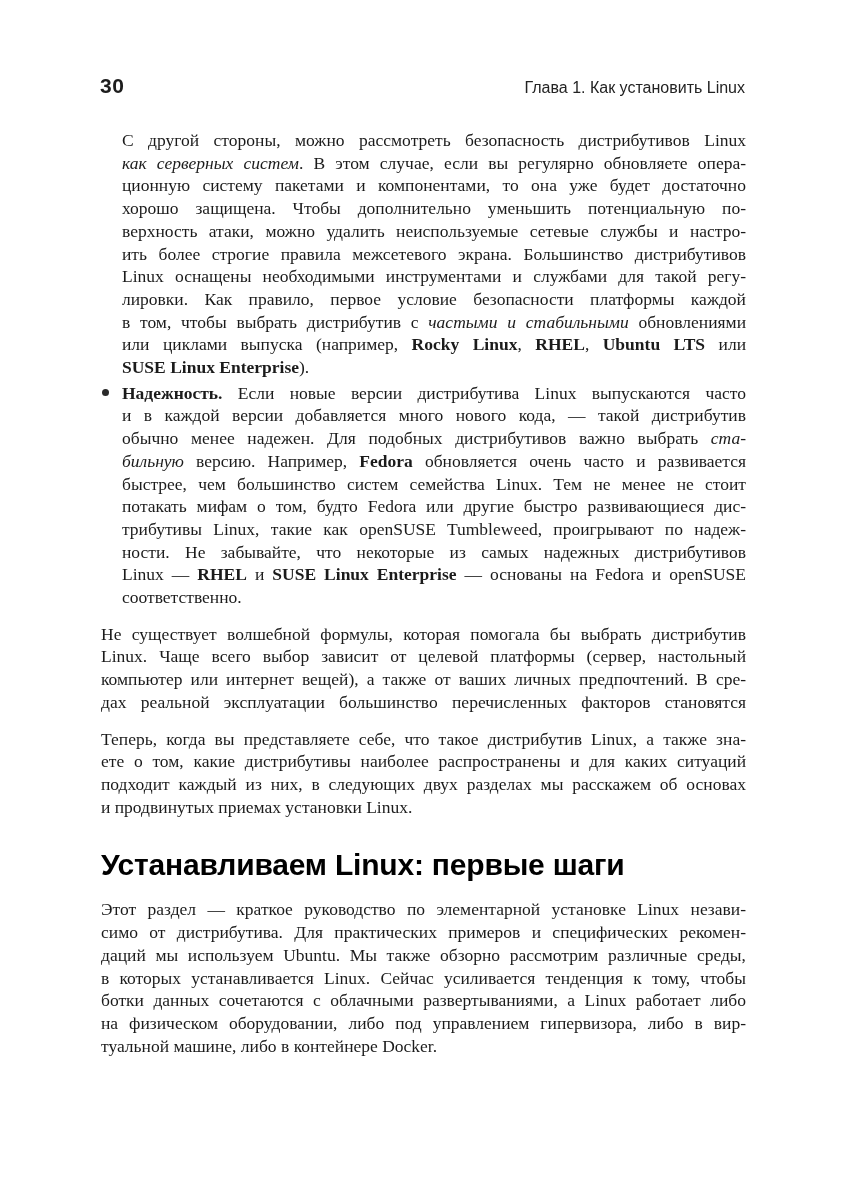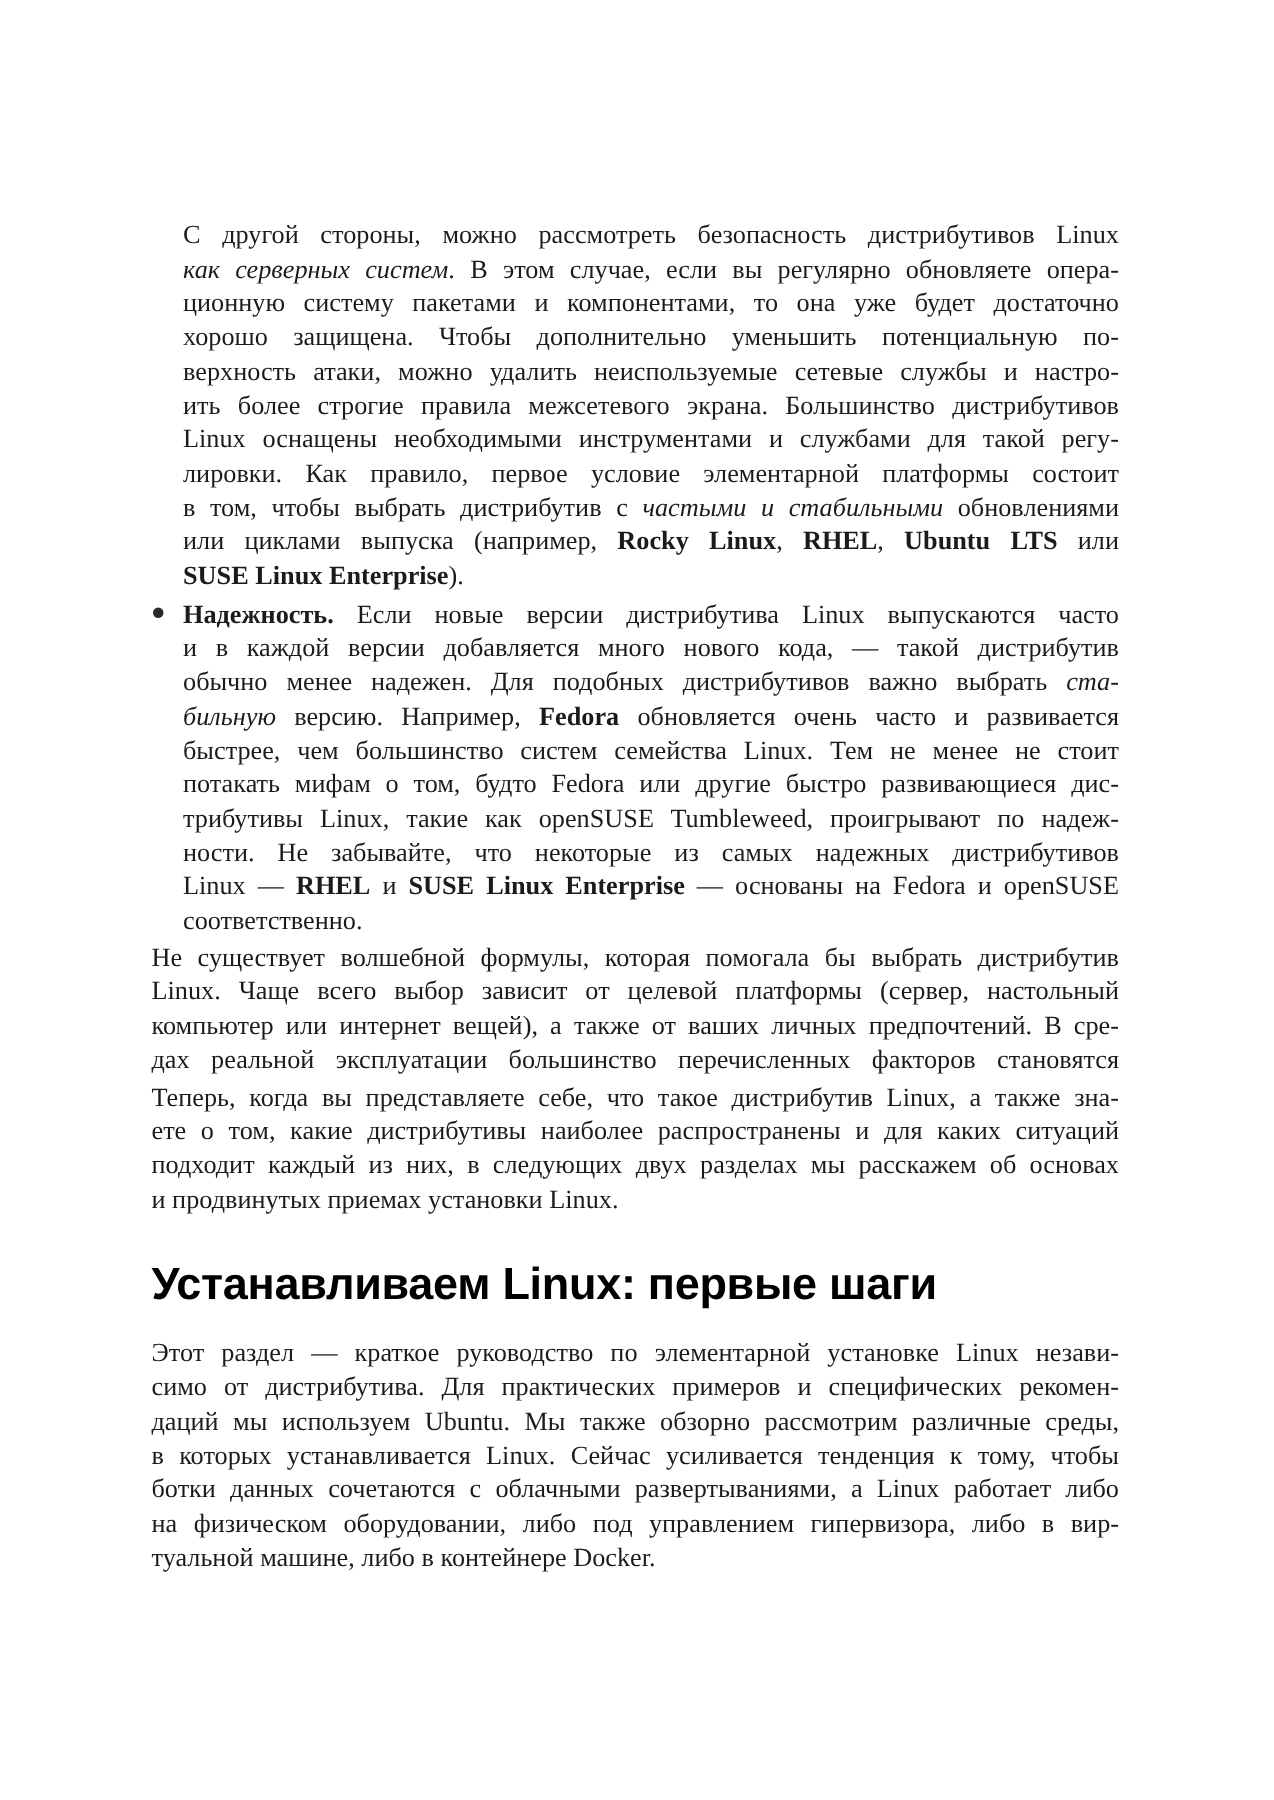--- a/index.html
+++ b/index.html
@@ -29,41 +29,41 @@
     color: #1d1d1d;
     letter-spacing: 0.5px;
   }
   .chapter {
     font-size: 16px;
     color: #232323;
   }
   
   .body-col {
     position: absolute;
-    top: 145px;
+    top: 129px;
     left: 101px;
     width: 645px;
   }
   .block {
     font-size: 17.5px;
     line-height: 22.7px;
     margin: 0;
   }
   .block.indent { padding-left: 21px; }
   .block.bullet { padding-left: 21px; position: relative; margin-top: 3px; }
   .bullet-marker {
     position: absolute;
     left: 1px;
     top: 7.5px;
     width: 7px;
     height: 7px;
     border-radius: 50%;
     background: #2a2a2a;
   }
-  .block.para { margin-top: 2px; }
+  .block.para { margin-top: 14px; }
   .line {
     text-align: justify;
     text-align-last: justify;
     white-space: normal;
   }
   .line.last { text-align-last: left; }
   .line .i { font-style: italic; }
   .line .b { font-weight: bold; font-family: Liberation Serif, serif; }
   .section-heading {
     font-family: "Liberation Sans", sans-serif;
@@ -72,30 +72,34 @@
     line-height: 32px;
     color: #000000;
     margin: 31px 0 17px 0;
     letter-spacing: -0.2px;
   }
 </style>
 </head>
 <body>
 
 <div class="page">
+  <header class="running-head">
+    <span class="pagenum">30</span>
+    <span class="chapter">Глава 1. Как установить Linux</span>
+  </header>
   <main class="body-col" id="body-col">
       <div class="block indent">
         <div class="line"><span>С другой стороны, можно рассмотреть безопасность дистрибутивов Linux</span></div>
         <div class="line"><span class="i">как серверных систем</span><span>. В этом случае, если вы регулярно обновляете опера-</span></div>
         <div class="line"><span>ционную систему пакетами и компонентами, то она уже будет достаточно</span></div>
         <div class="line"><span>хорошо защищена. Чтобы дополнительно уменьшить потенциальную по-</span></div>
         <div class="line"><span>верхность атаки, можно удалить неиспользуемые сетевые службы и настро-</span></div>
         <div class="line"><span>ить более строгие правила межсетевого экрана. Большинство дистрибутивов</span></div>
         <div class="line"><span>Linux оснащены необходимыми инструментами и службами для такой регу-</span></div>
-        <div class="line"><span>лировки. Как правило, первое условие элементарной платформы состоит</span></div>
+        <div class="line"><span>лировки. Как правило, первое условие безопасности платформы каждой</span></div>
         <div class="line"><span>в том, чтобы выбрать дистрибутив с </span><span class="i">частыми и стабильными</span><span> обновлениями</span></div>
         <div class="line"><span>или циклами выпуска (например, </span><span class="b">Rocky Linux</span><span>, </span><span class="b">RHEL</span><span>, </span><span class="b">Ubuntu LTS</span><span> или</span></div>
         <div class="line last"><span class="b">SUSE Linux Enterprise</span><span>).</span></div>
       </div>
       <div class="block bullet">
         <span class="bullet-marker"></span>
         <div class="line"><span class="b">Надежность.</span><span> Если новые версии дистрибутива Linux выпускаются часто</span></div>
         <div class="line"><span>и в каждой версии добавляется много нового кода, — такой дистрибутив</span></div>
         <div class="line"><span>обычно менее надежен. Для подобных дистрибутивов важно выбрать </span><span class="i">ста-</span></div>
         <div class="line"><span class="i">бильную</span><span> версию. Например, </span><span class="b">Fedora</span><span> обновляется очень часто и развивается</span></div>

